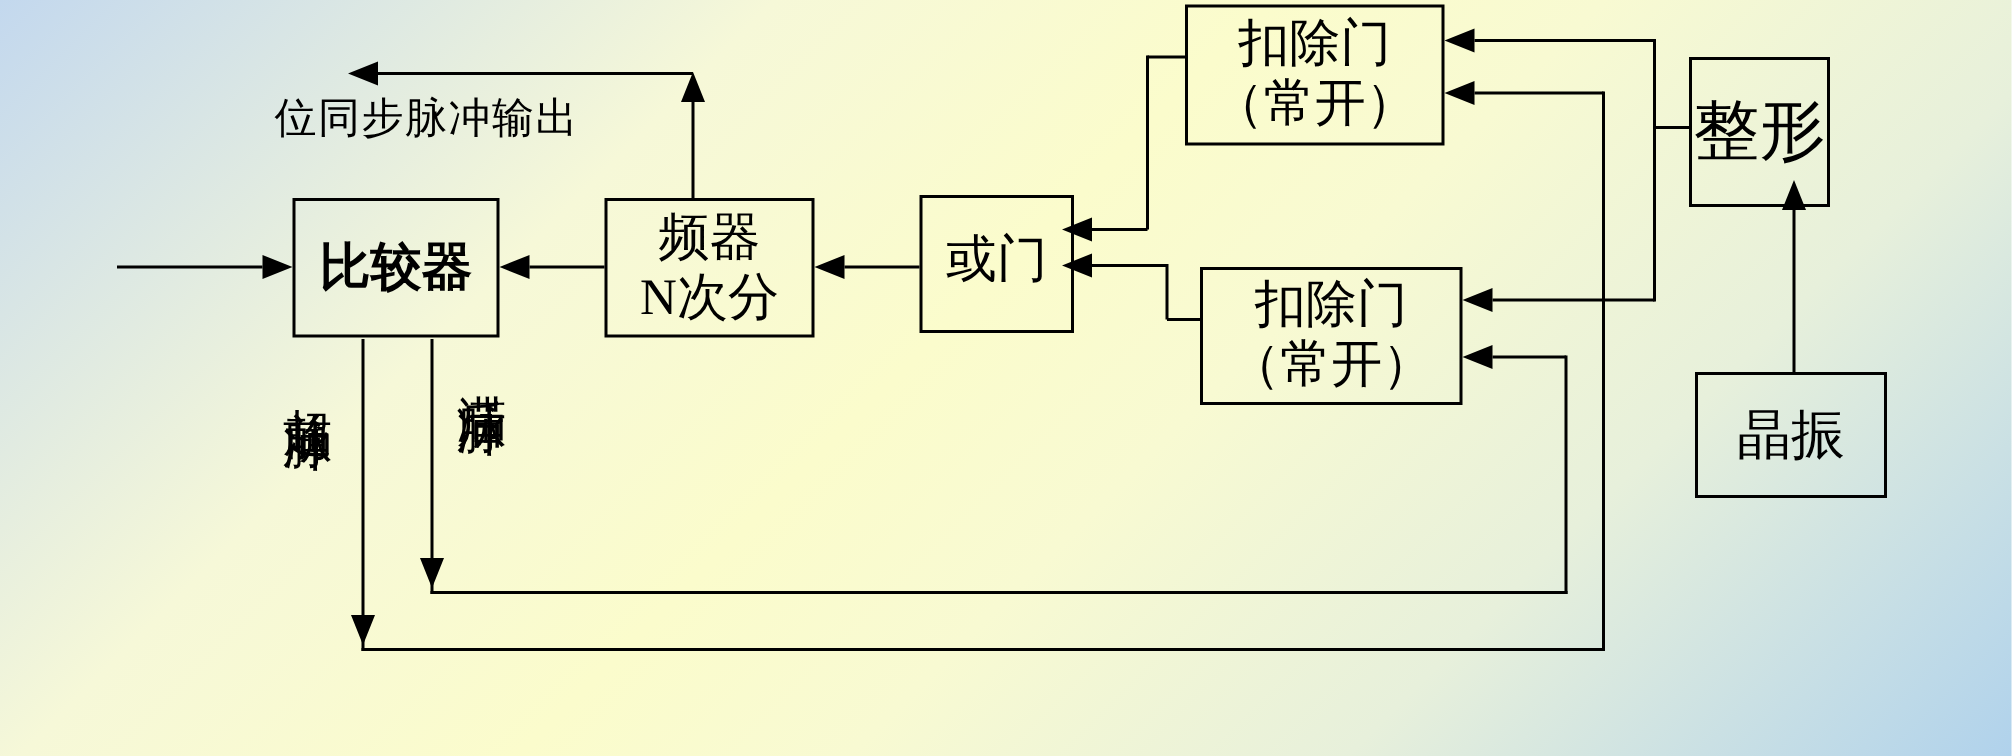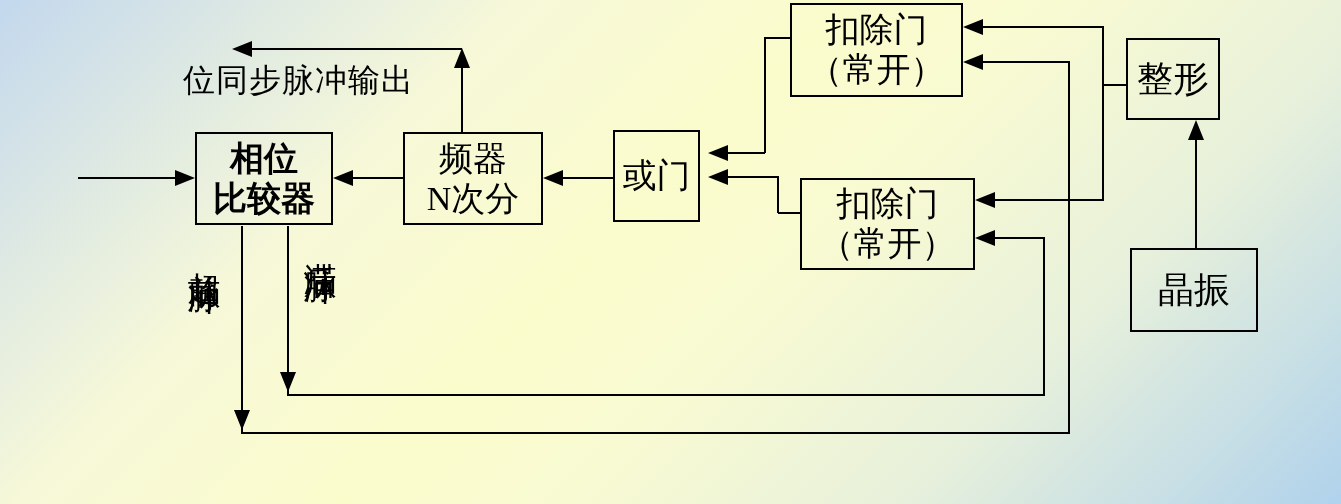--- a/index.html
+++ b/index.html
@@ -22,21 +22,21 @@
     white-space:nowrap;
   }
   .box.bold{font-weight:bold;}
   .hline{position:absolute;height:2px;background:#000;}
   .vline{position:absolute;width:2px;background:#000;}
   .arr{position:absolute;width:0;height:0;}
   .arr.left{border-top:8px solid transparent;border-bottom:8px solid transparent;border-right:20px solid #000;}
   .arr.right{border-top:8px solid transparent;border-bottom:8px solid transparent;border-left:20px solid #000;}
   .arr.up{border-left:8px solid transparent;border-right:8px solid transparent;border-bottom:20px solid #000;}
   .arr.down{border-left:8px solid transparent;border-right:8px solid transparent;border-top:20px solid #000;}
-  .flabel{position:absolute;font-size:32px;line-height:36px;white-space:nowrap;letter-spacing:1px;}
+  .flabel{position:absolute;font-size:28px;line-height:36px;white-space:nowrap;letter-spacing:1px;}
   .vlabel{
     position:absolute;
     writing-mode:vertical-rl;text-orientation:upright;
     font-size:33px;line-height:34px;letter-spacing:3px;
     white-space:nowrap;
   }
 </style>
 </head>
 <body>
 
@@ -84,44 +84,43 @@
   <div class="arr down" style="left:280px;top:372px;"></div>
   <div class="hline" style="left:287px;top:394px;width:758px;"></div>
   <div class="vline" style="left:1043px;top:237px;height:159px;"></div>
   <div class="hline" style="left:995px;top:237px;width:49px;"></div>
   <div class="arr left" style="left:975px;top:230px;"></div>
 
   <div class="vline" style="left:1195px;top:139px;height:109px;"></div>
   <div class="arr up" style="left:1188px;top:120px;"></div>
 
   <div class="box bold" style="left:195px;top:132px;width:138px;height:93px;">
-    <span>相位</span>
     <span>比较器</span>
   </div>
 
   <div class="box" style="left:403px;top:132px;width:140px;height:93px;">
     <span>频器</span>
     <span>N次分</span>
   </div>
 
-  <div class="box" style="left:613px;top:130px;width:87px;height:92px;">
+  <div class="box" style="left:613px;top:130px;width:103px;height:92px;font-family:Liberation Mono, monospace;">
     <span>或门</span>
   </div>
 
   <div class="box" style="left:790px;top:3px;width:173px;height:94px;">
     <span>扣除门</span>
     <span>（常开）</span>
   </div>
 
   <div class="box" style="left:800px;top:178px;width:175px;height:92px;">
     <span>扣除门</span>
     <span>（常开）</span>
   </div>
 
-  <div class="box" style="left:1126px;top:38px;width:94px;height:82px;font-size:36px;">
+  <div class="box" style="left:1126px;top:38px;width:94px;height:100px;font-size:44px;">
     <span>整形</span>
   </div>
 
   <div class="box" style="left:1130px;top:248px;width:128px;height:84px;font-size:36px;">
     <span>晶振</span>
   </div>
 
   <div class="flabel" style="left:183px;top:62px;">位同步脉冲输出</div>
 
   <div class="vlabel" style="left:187px;top:246px;">超前脉冲</div>

